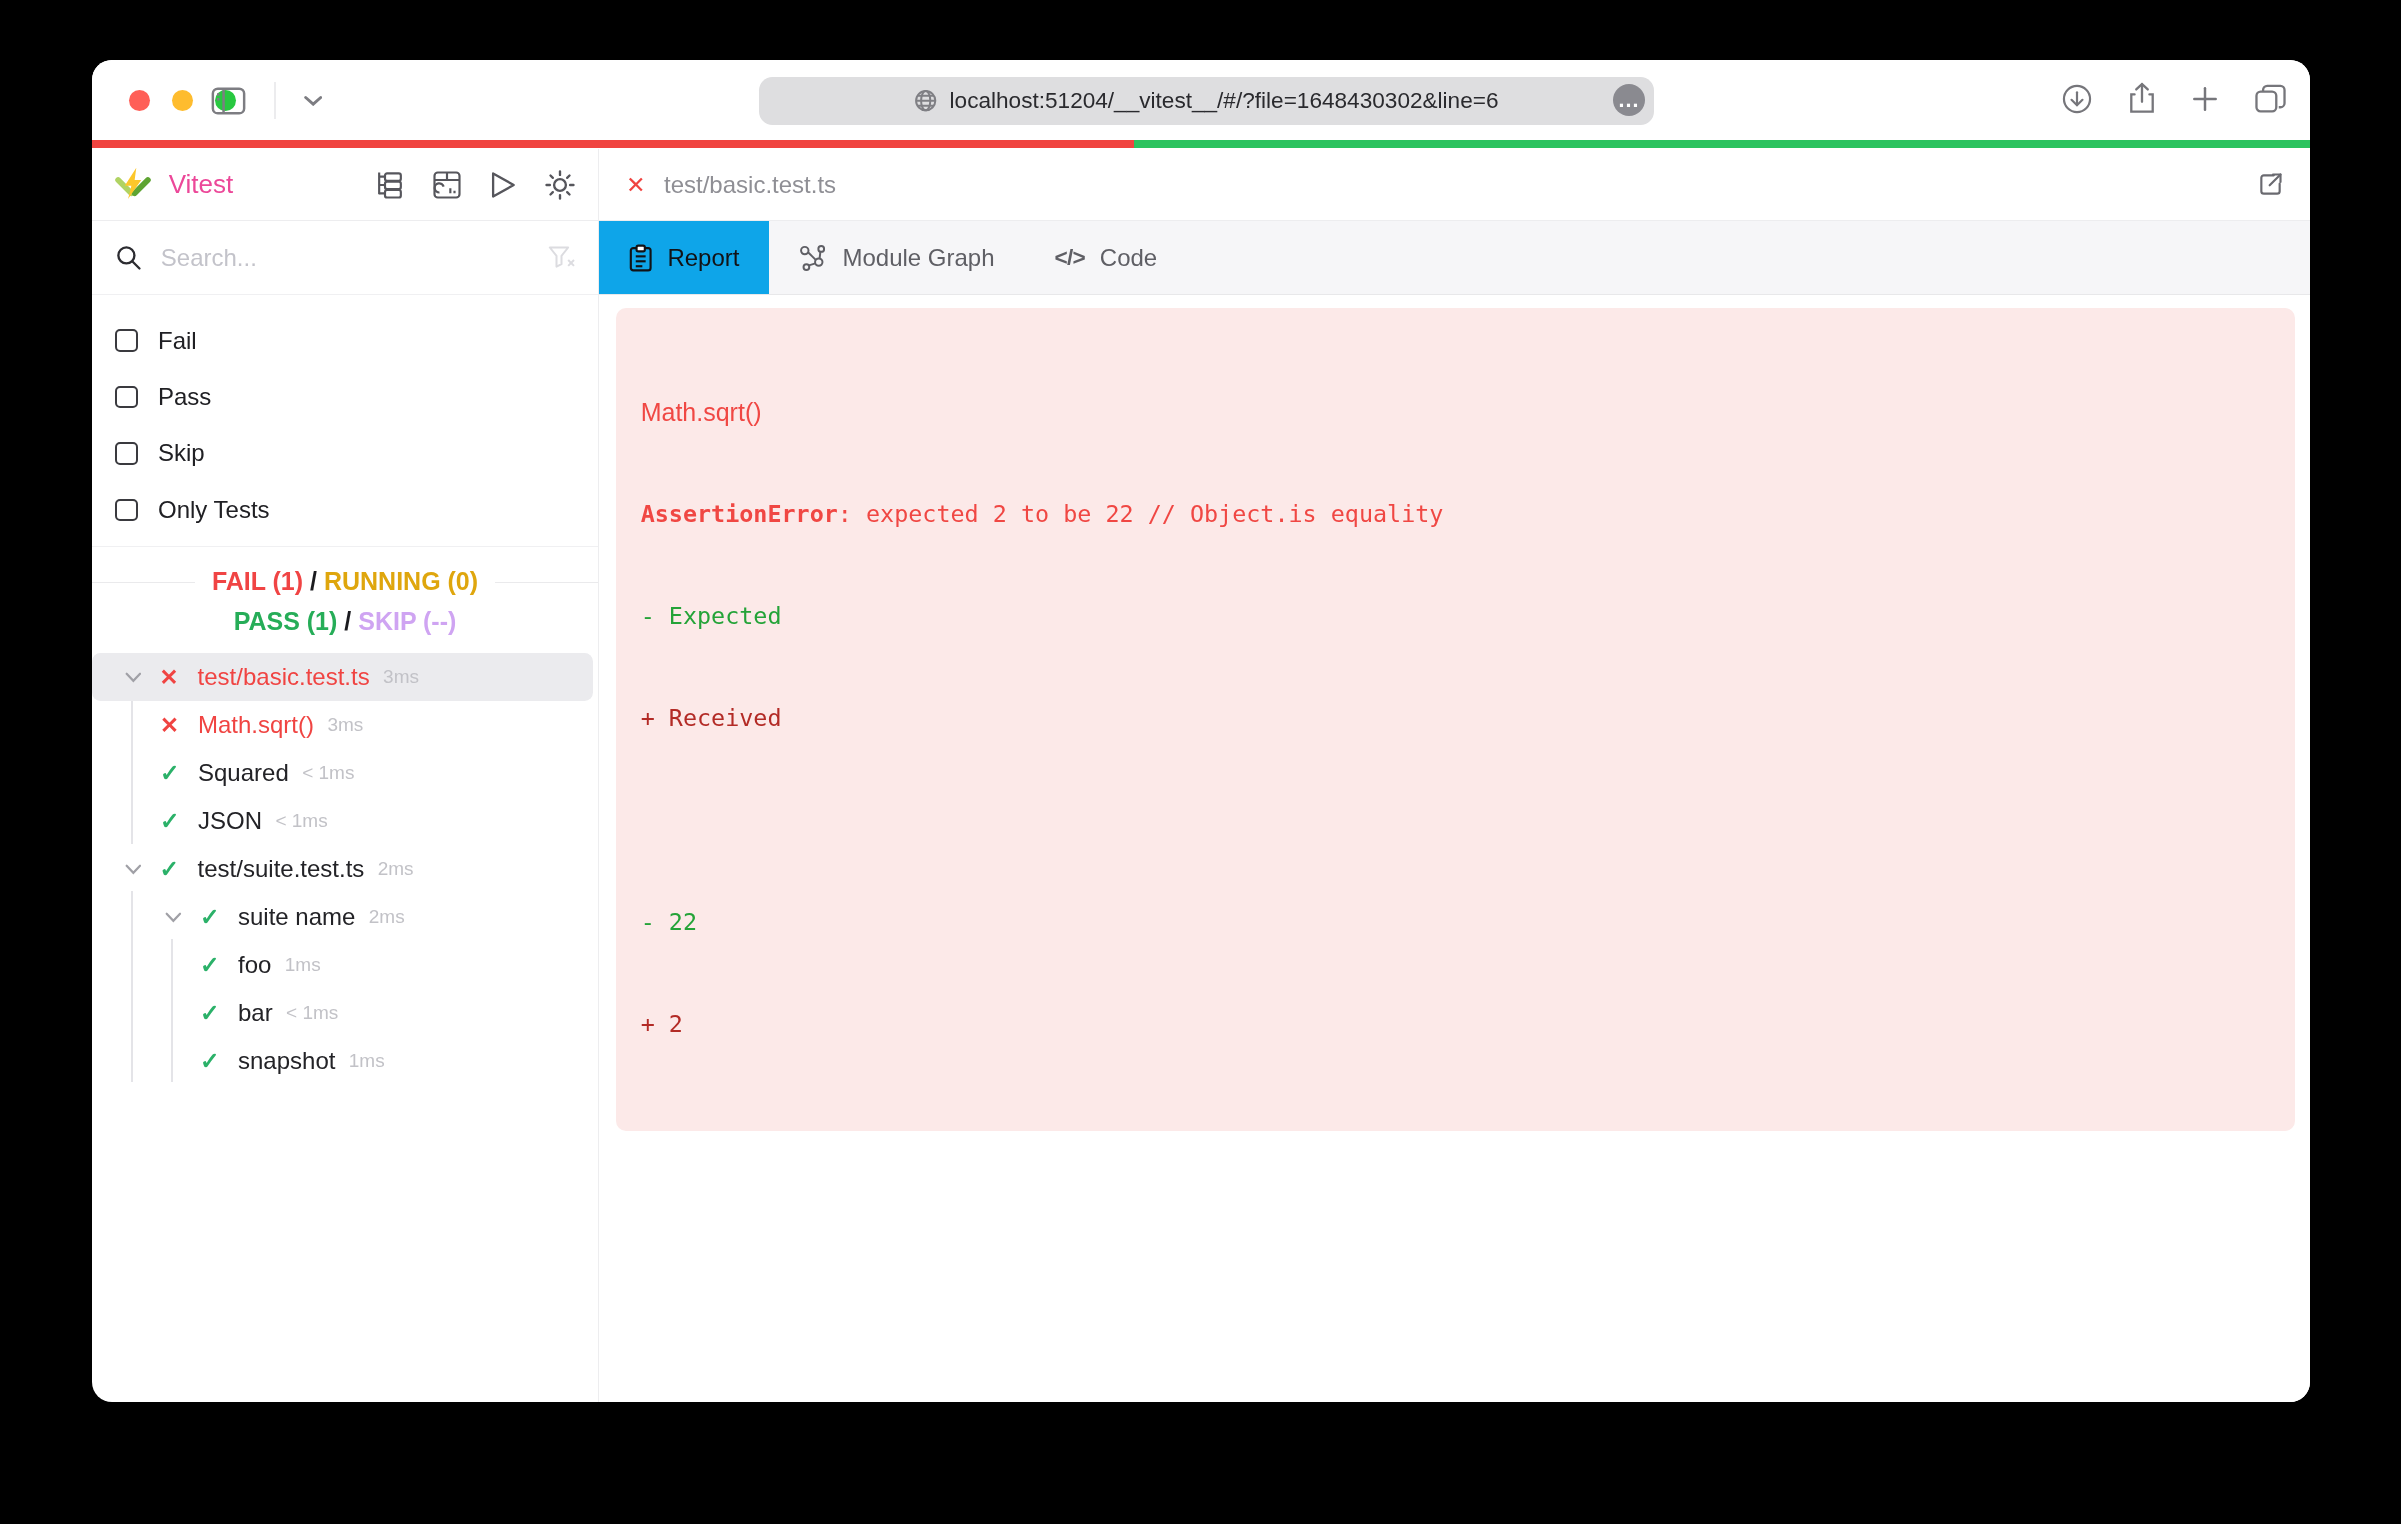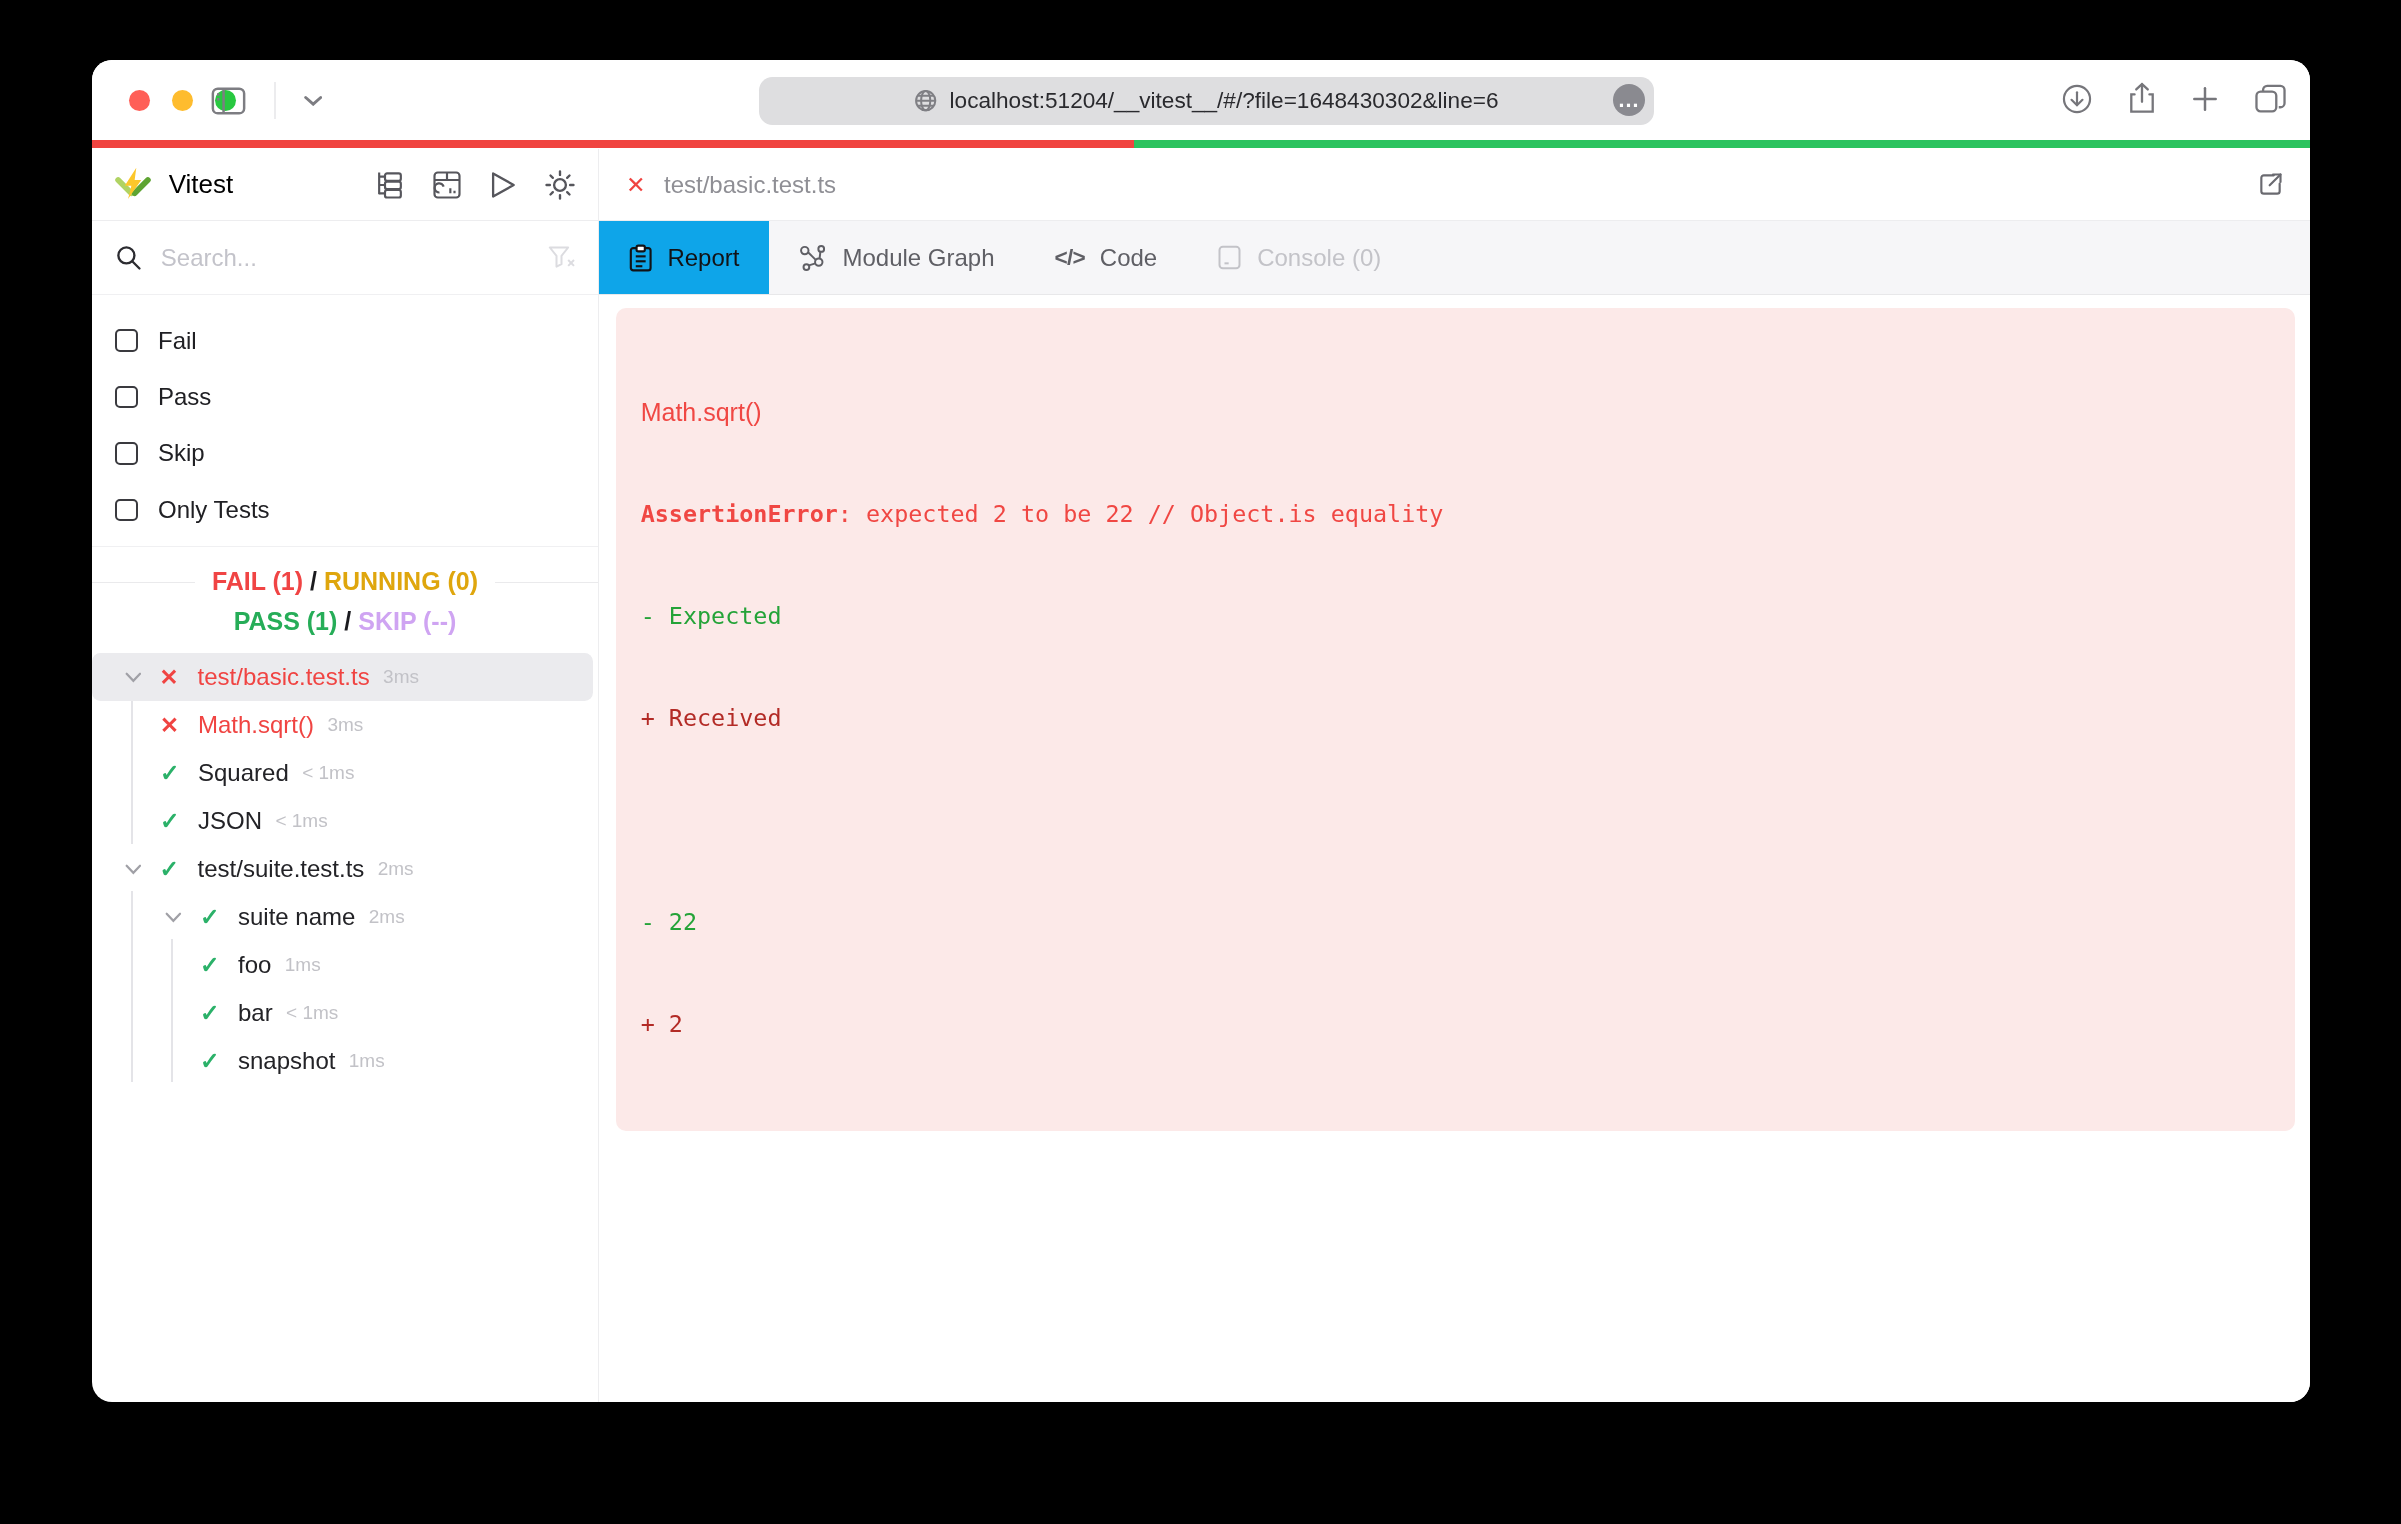--- a/index.html
+++ b/index.html
@@ -37,21 +37,21 @@
 
   
   .app {
     position:absolute; top:89px; left:0; right:0; bottom:0;
     display:grid; grid-template-columns:507px 1fr; grid-template-rows:72px 1fr;
   }
   .hdr-left {
     border-right:1.7px solid #ededef; border-bottom:1.7px solid #ededef;
     display:flex; align-items:center; padding:0 22px; gap:16.7px;
   }
-  .vitest-title { font-size:26px; color:#000000; font-weight:500; }
+  .vitest-title { font-size:26px; color:#ec4899; font-weight:500; }
   .hdr-icons { margin-left:auto; display:flex; align-items:center; gap:27px; color:#56565c; }
   .hdr-right {
     border-bottom:1.7px solid #ededef; display:flex; align-items:center; padding:0 27px; gap:18.4px;
   }
   .file-x { color:#f04440; font-size:23.4px; font-weight:500; }
   .file-name { font-size:24px; color:#8f8f95; }
   .hdr-right .ext { margin-left:auto; color:#6a6a70; }
 
   
   .sidebar { border-right:1.7px solid #ededef; display:flex; flex-direction:column; overflow:hidden; }
@@ -396,29 +396,20 @@
                 <line x1="26" y1="9.5" x2="25" y2="17.5"></line>
                 <line x1="12" y1="26" x2="20" y2="23.5"></line>
             </svg>
           </span>
           <span>Module Graph</span>
         </div>
         <div class="tab">
           <span class="code-glyph">&lt;/&gt;</span>
           <span>Code</span>
         </div>
-        <div class="tab disabled">
-          <span>
-            <svg width="25" height="27" viewBox="0 0 30 32" fill="none" stroke="currentColor" stroke-width="2.4">
-              <rect x="3" y="3" width="24" height="26" rx="4"></rect>
-                <line x1="9" y1="23" x2="14" y2="23"></line>
-            </svg>
-          </span>
-          <span>Console (0)</span>
-        </div>
       </div>
 
       <div class="content">
         <div class="error-panel">
           <div class="e-title">Math.sqrt()</div>
           <div class="e-line"><b>AssertionError</b><span>: expected 2 to be 22 // Object.is equality</span></div>
           <div class="d-exp">- Expected</div>
           <div class="d-rec">+ Received</div>
           <div class="d-blank"></div>
           <div class="d-exp">- 22</div>

